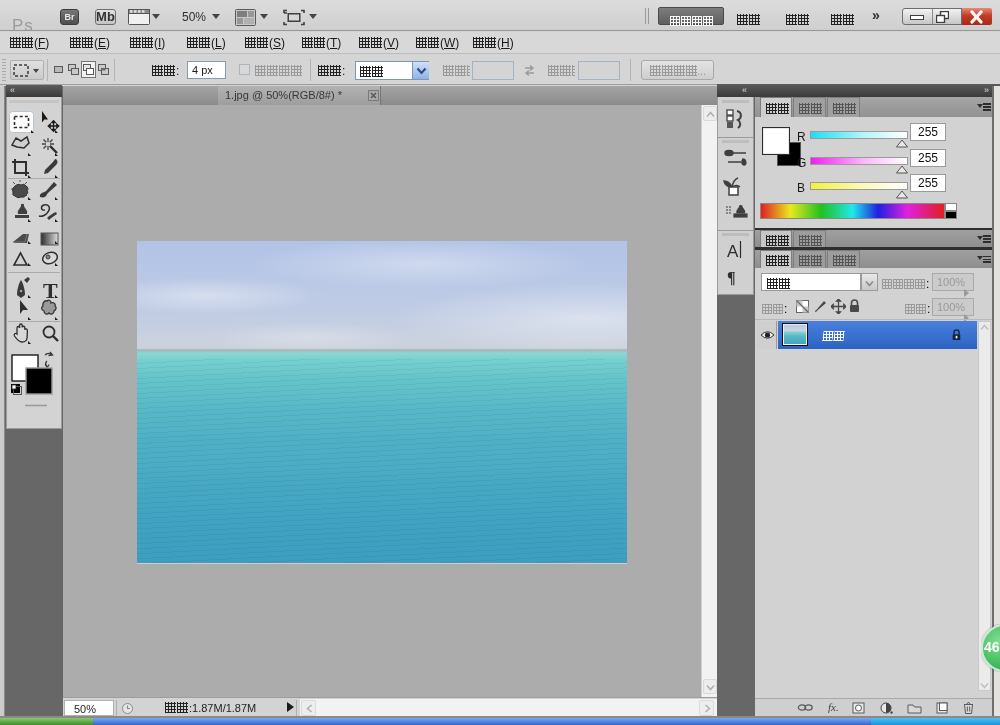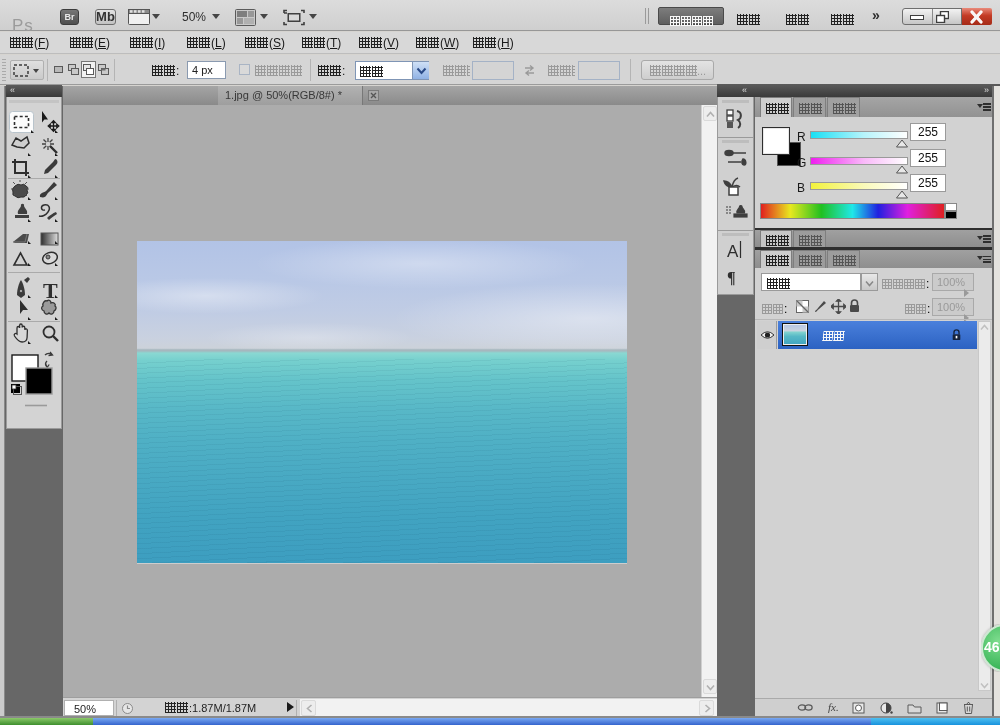--- a/index.html
+++ b/index.html
@@ -237,21 +237,21 @@
       <rect x="4" y="298" width="9" height="9" fill="#000" stroke="none"></rect>
       <rect x="6.5" y="300.5" width="8" height="8" fill="none" stroke="#555"></rect>
       <rect x="5" y="299" width="4" height="4" fill="#fff" stroke="#333" stroke-width="0.8"></rect>
       <line x1="18" y1="319.5" x2="40" y2="319.5" stroke="#9a9a9a" stroke-width="1.6"></line>
     </g>
   </svg>
   </div>
   <div class="a" id="toolhead" style="left:6px;top:-1px;width:56px;height:12px;background:linear-gradient(#5c5c5c,#3a3a3a);color:#ddd;font-size:9px;line-height:11px;padding-left:4px">«</div>
 
   <div class="a" id="tabbar" style="left:63px;top:0;width:654px;height:19px;background:linear-gradient(#a5a5a5,#8a8a8a);font-size:11px">
-    <div class="a" style="left:155px;top:0;width:145px;height:19px;background:linear-gradient(#b2b2b2,#9e9e9e);border-right:1px solid #787878;color:#383838;padding:3px 0 0 7px">1.jpg @ 50%(RGB/8#) *
+    <div class="a" style="left:155px;top:0;width:163px;height:19px;background:linear-gradient(#b2b2b2,#9e9e9e);border-right:1px solid #787878;color:#383838;padding:3px 0 0 7px">1.jpg @ 50%(RGB/8#) *
       <svg class="a" style="left:150px;top:4px" width="11" height="11" viewBox="0 0 11 11">
           <rect x="0.5" y="0.5" width="10" height="10" fill="#a8a8a8" stroke="#7a7a7a"></rect>
           <path d="M3 3 L8 8 M8 3 L3 8" stroke="#555" stroke-width="1.3"></path>
         </svg>
     </div>
   </div>
   <div class="a" id="canvas" style="left:63px;top:19px;width:638px;height:592px;background:#acacac">
 
     <div class="a" id="sea" style="left:74px;top:136px;width:490px;height:322px;box-shadow:0 1px 0 rgba(255,255,255,.4);background:
       radial-gradient(ellipse 170px 26px at 14% 17%, rgba(255,255,255,.38), rgba(255,255,255,0) 70%),

